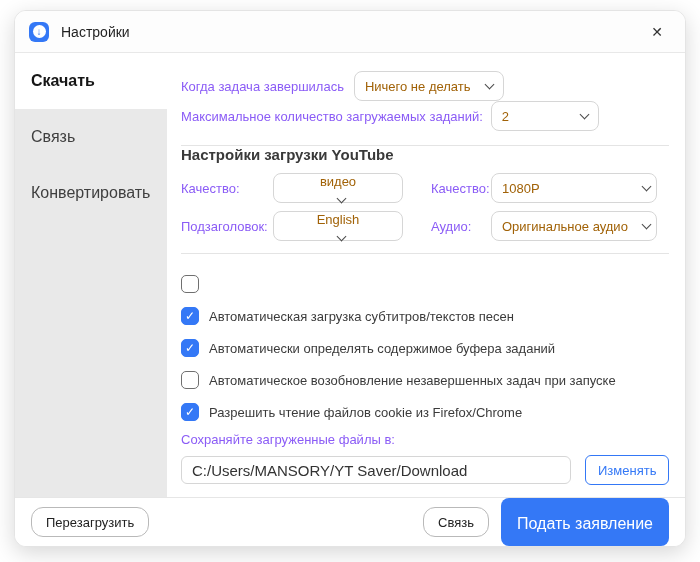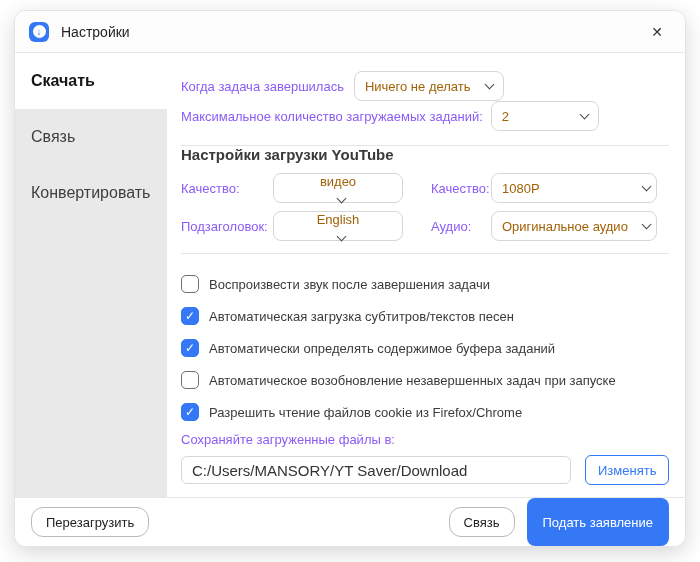--- a/index.html
+++ b/index.html
@@ -102,21 +102,21 @@
     display: flex; align-items: center; padding: 0 16px;
   }
   .btn {
     height: 30px; padding: 0 14px; border-radius: 12px; border: 1px solid #b9b9b9;
     background: #fff; color: #222; font-family: "Liberation Sans", sans-serif;
     font-size: 13px; cursor: pointer;
   }
   .btn-primary {
     height: 48px; margin-left: 12px; padding: 17px 16px; border: none; border-radius: 8px;
     background: var(--accent); color: #fff; font-family: "Liberation Sans", sans-serif;
-    font-size: 13px; cursor: pointer;
+    font-size: 16px; cursor: pointer;
   }
   .spacer { flex: 1; }
 </style>
 </head>
 <body>
 
 <div class="dialog">
 
   <div class="titlebar">
     <div class="app-icon">
@@ -181,21 +181,20 @@
             <span class="chev"></span>
           </div>
         </div>
       </div>
 
       <div class="divider" style="margin-top:12px;"></div>
 
       <div class="check-list">
         <div class="check-row">
           <div class="checkbox"></div>
-          <span class="check-label">Воспроизвести звук после завершения задачи</span>
         </div>
         <div class="check-row">
           <div class="checkbox on">
               <span class="mark">✓</span>
             </div>
           <span class="check-label">Автоматическая загрузка субтитров/текстов песен</span>
         </div>
         <div class="check-row">
           <div class="checkbox on">
               <span class="mark">✓</span>

